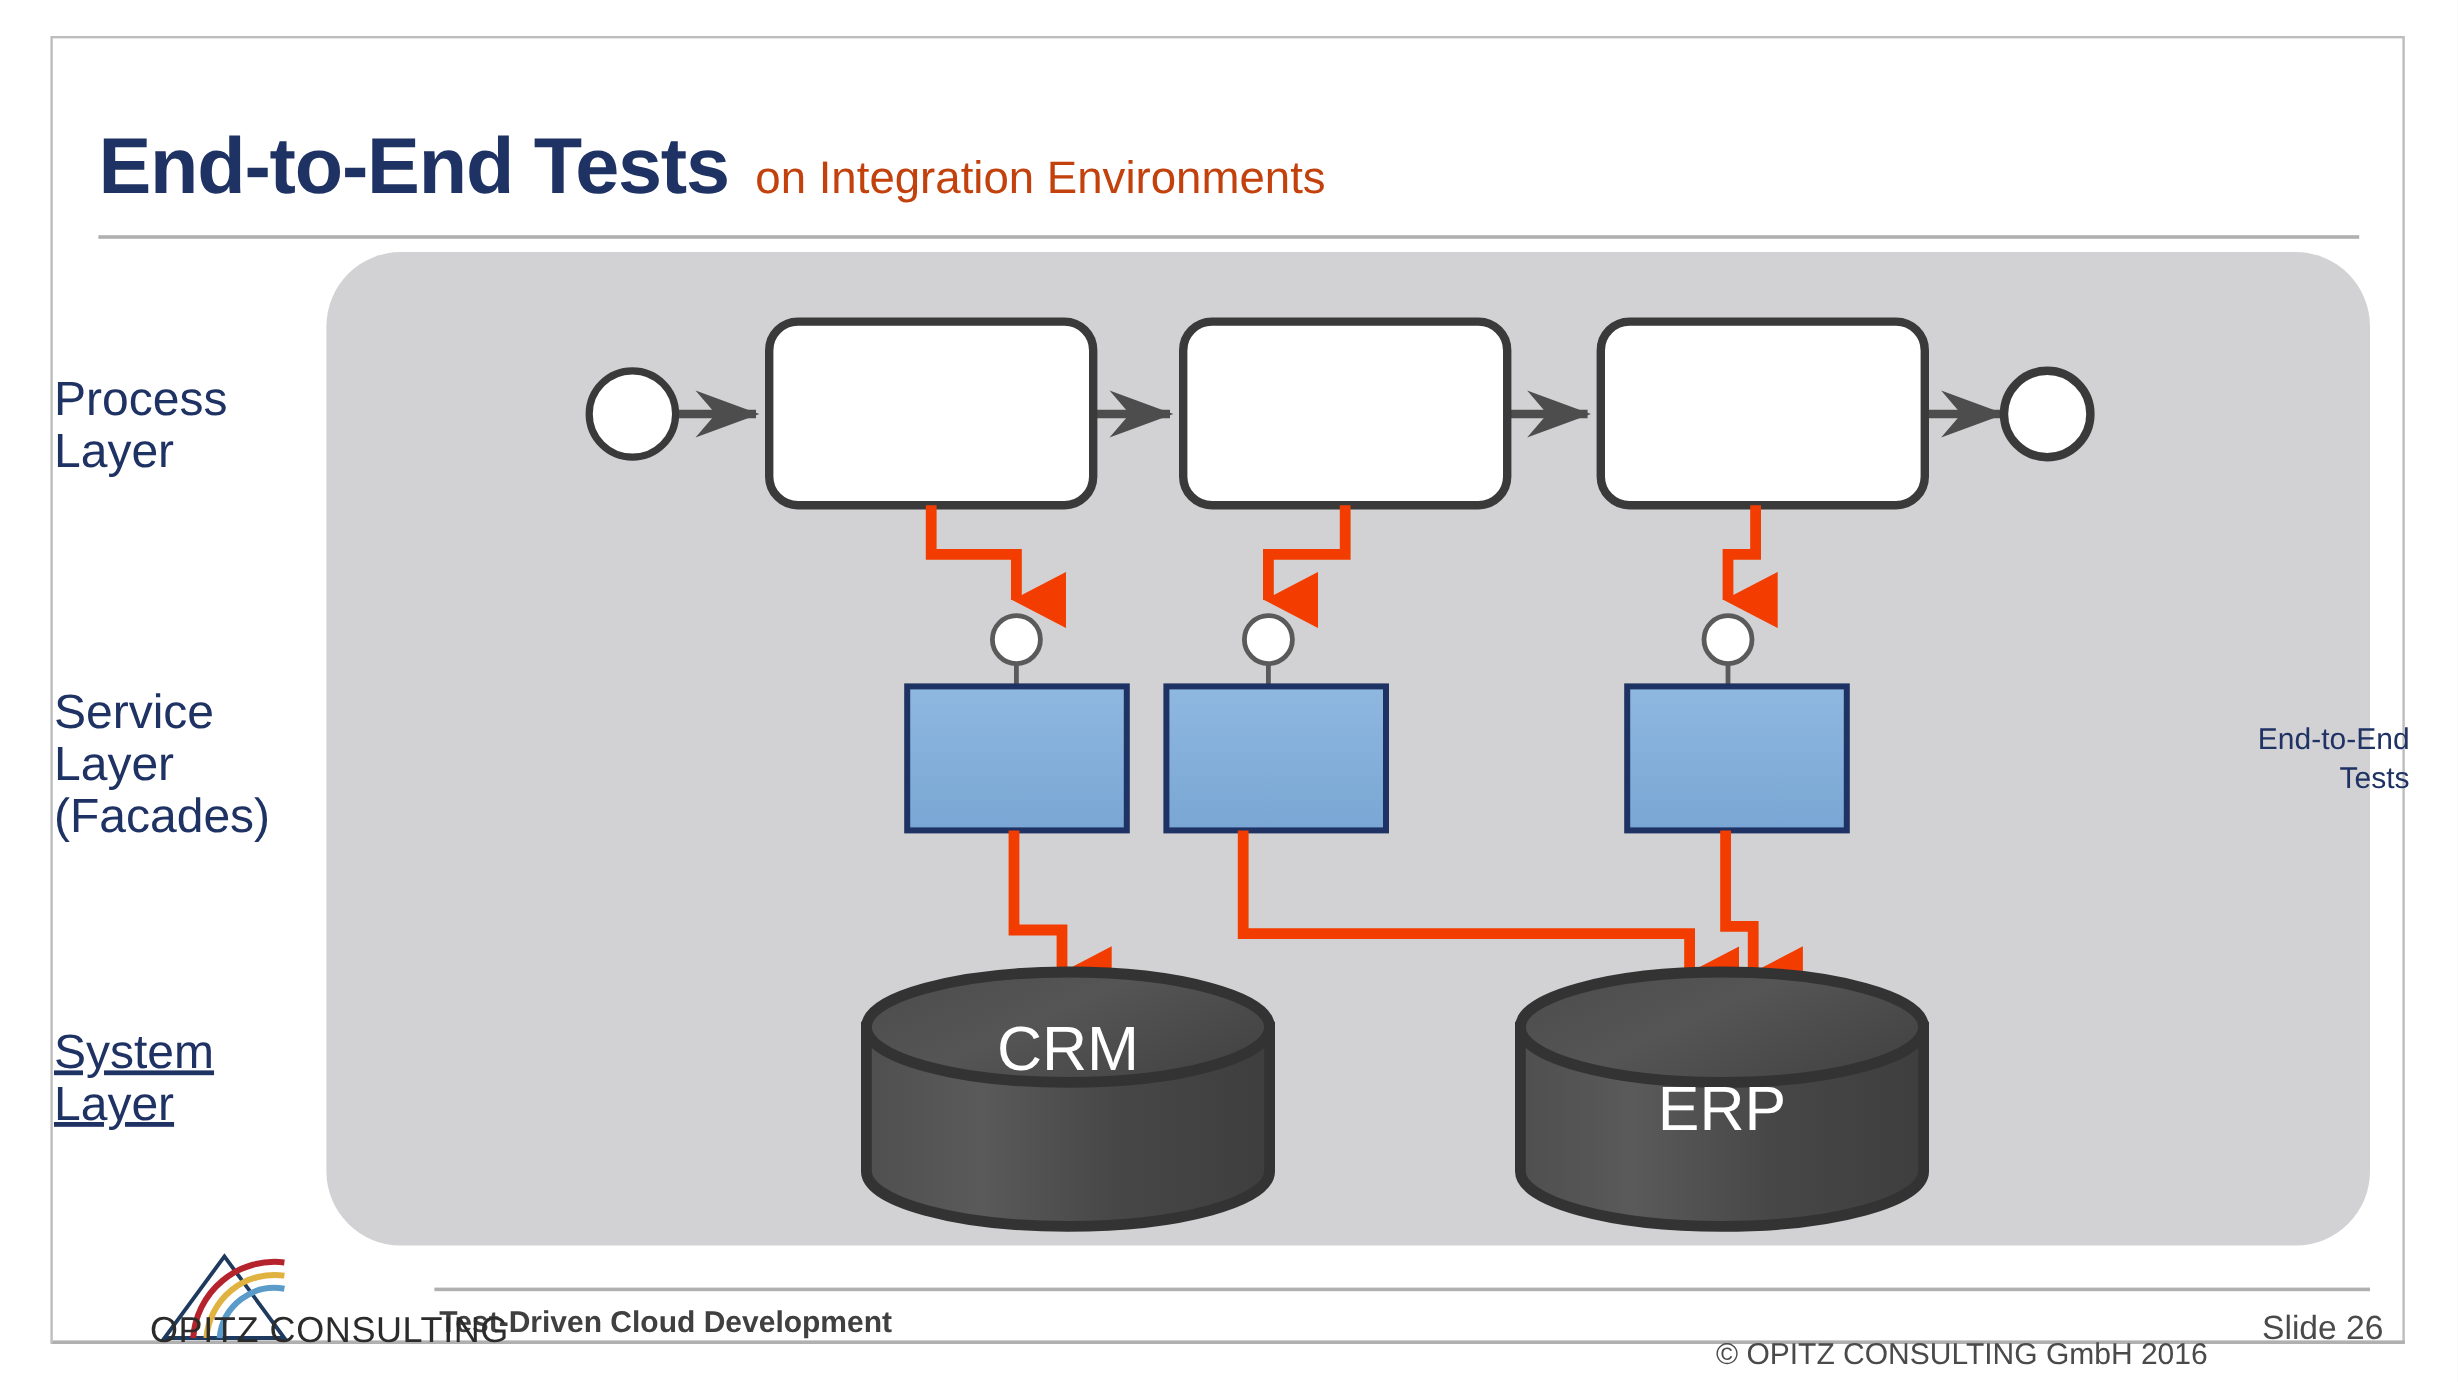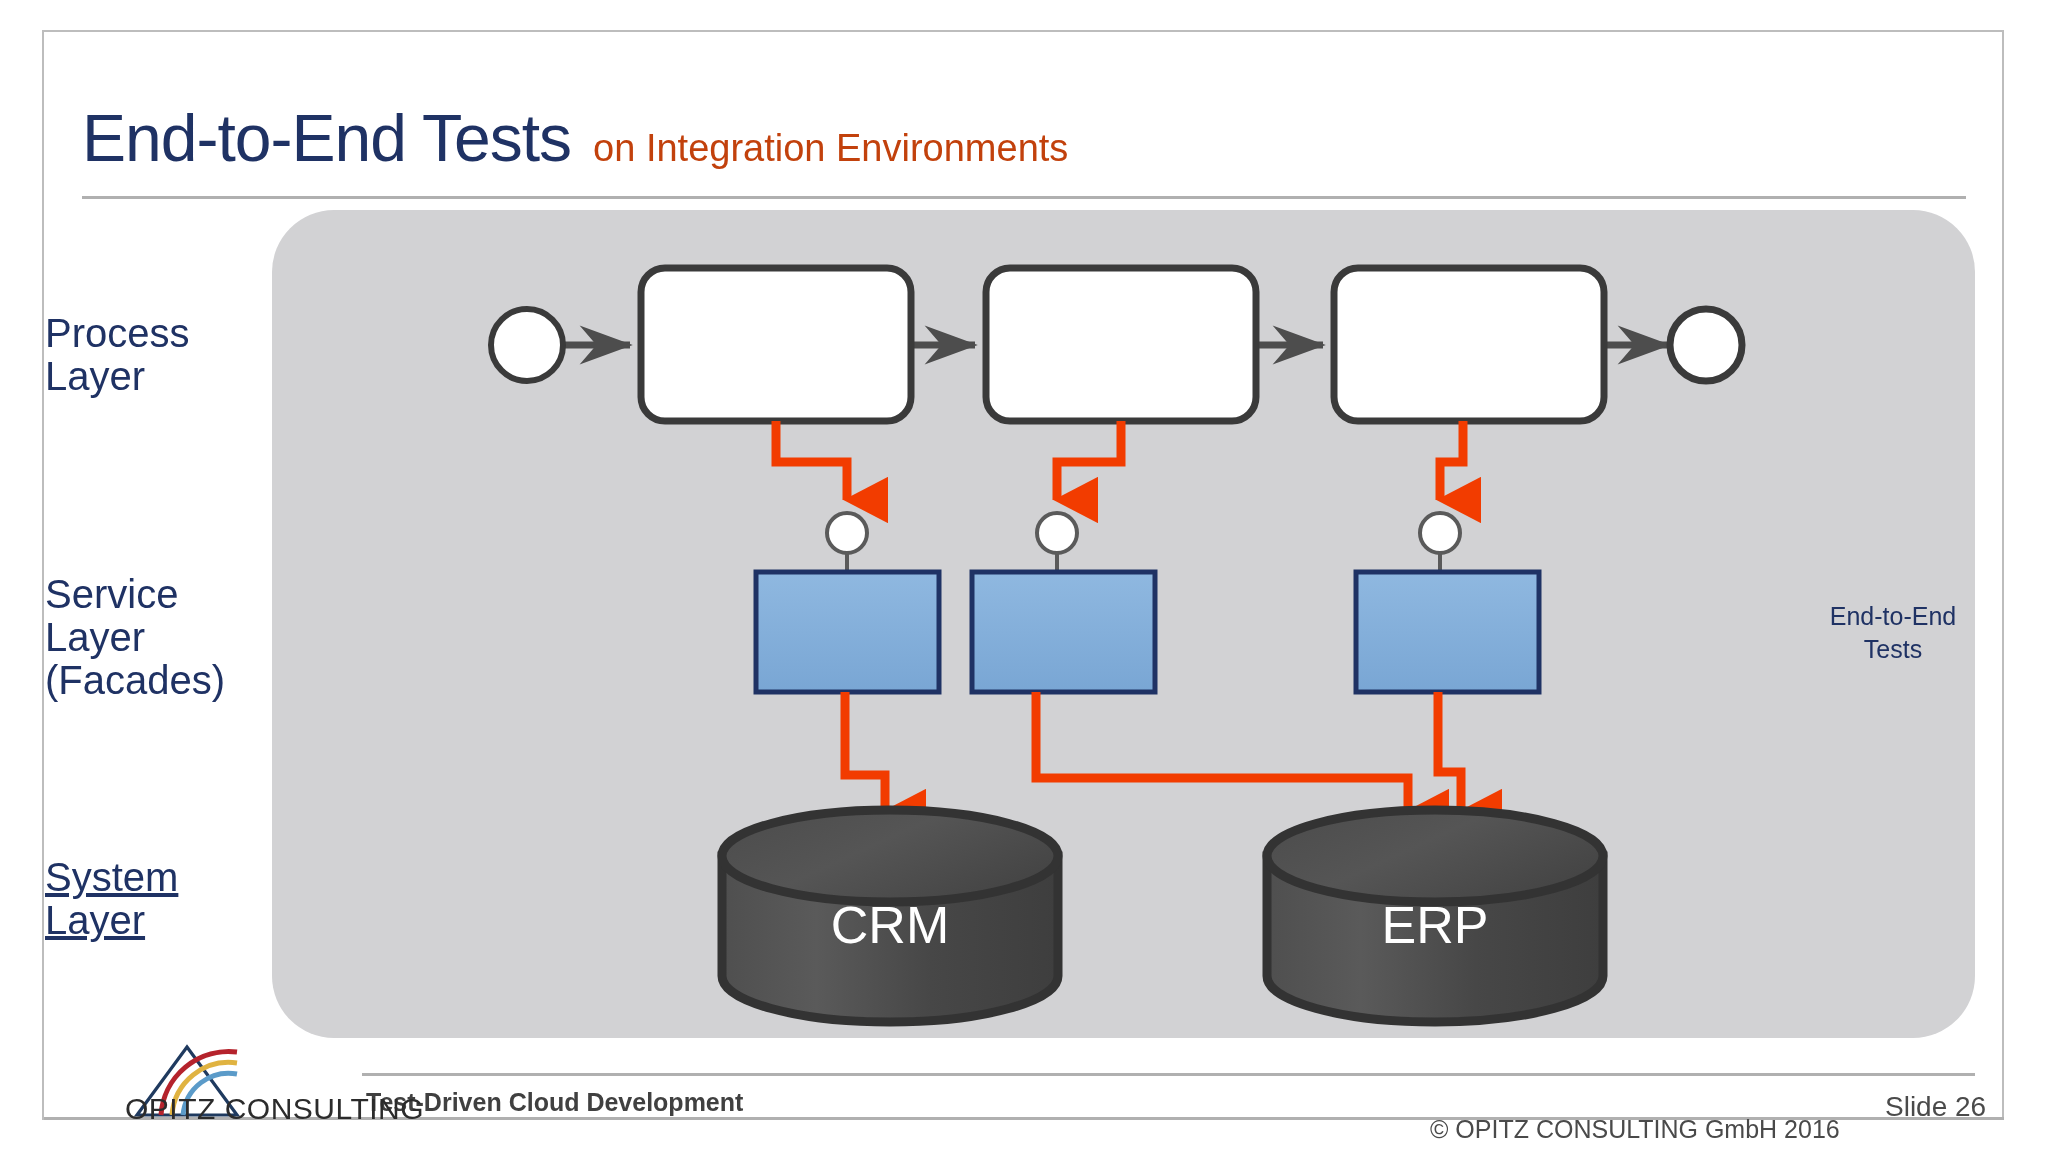--- a/index.html
+++ b/index.html
@@ -39,21 +39,21 @@
     position: absolute;
     left: 82px;
     top: 100px;
     width: 1890px;
     height: 100px;
     display: flex;
     align-items: baseline;
   }
   #title-main {
     font-size: 66px;
-    font-weight: normal;
+    font-weight: bold;
     color: #1f3264;
     letter-spacing: -1px;
     white-space: nowrap;
   }
   #title-sub {
     font-size: 38px;
     font-weight: normal;
     color: #c2410c;
     margin-left: 22px;
     white-space: nowrap;
@@ -90,21 +90,21 @@
   }
   #layer-process { top: 312px; }
   #layer-service { top: 573px; }
   #layer-system  { top: 856px; text-decoration: underline; }
 
   #side-note {
     position: absolute;
     left: 1778px;
     top: 600px;
     width: 230px;
-    text-align: center;
+    text-align: right;
     color: #1f3264;
     font-size: 25px;
     line-height: 33px;
   }
 
   
   #diagram-svg {
     position: absolute;
     left: 0;
     top: 0;
@@ -114,21 +114,21 @@
   }
 
   
   .db-label {
     position: absolute;
     color: #ffffff;
     font-size: 52px;
     text-align: center;
     width: 340px;
   }
-  #db-label-crm { left: 720px; top: 895px; }
+  #db-label-crm { left: 720px; top: 845px; }
   #db-label-erp { left: 1265px; top: 895px; }
 
   
   #footer-rule-top {
     position: absolute;
     left: 362px;
     top: 1073px;
     width: 1613px;
     height: 3px;
     background: #b0b0b0;

